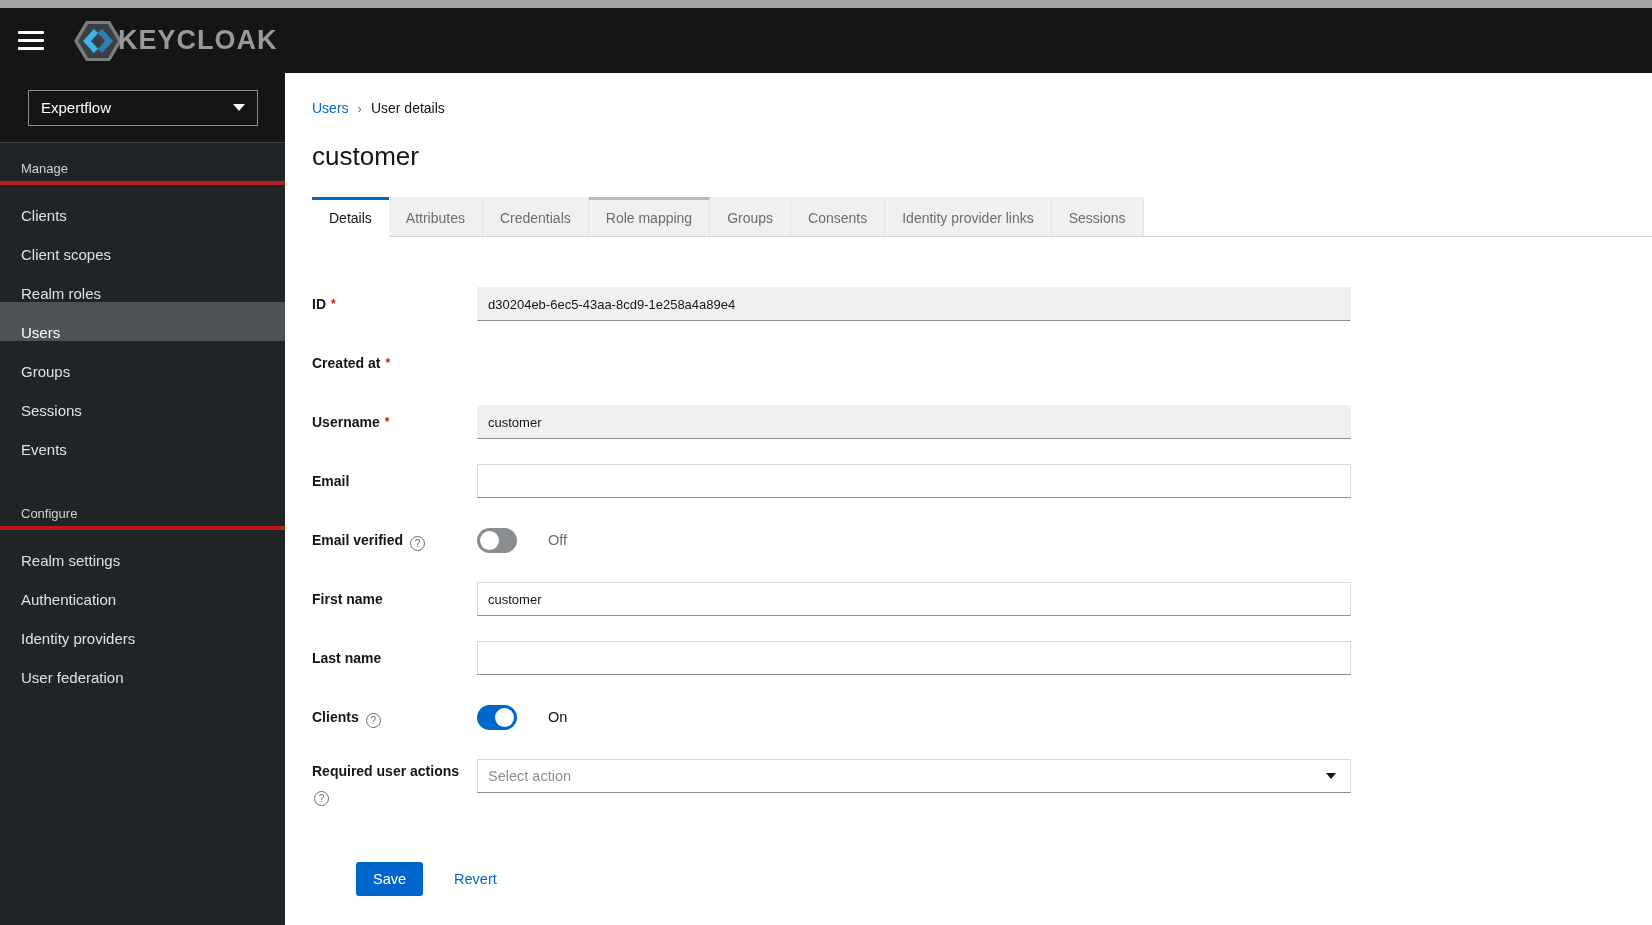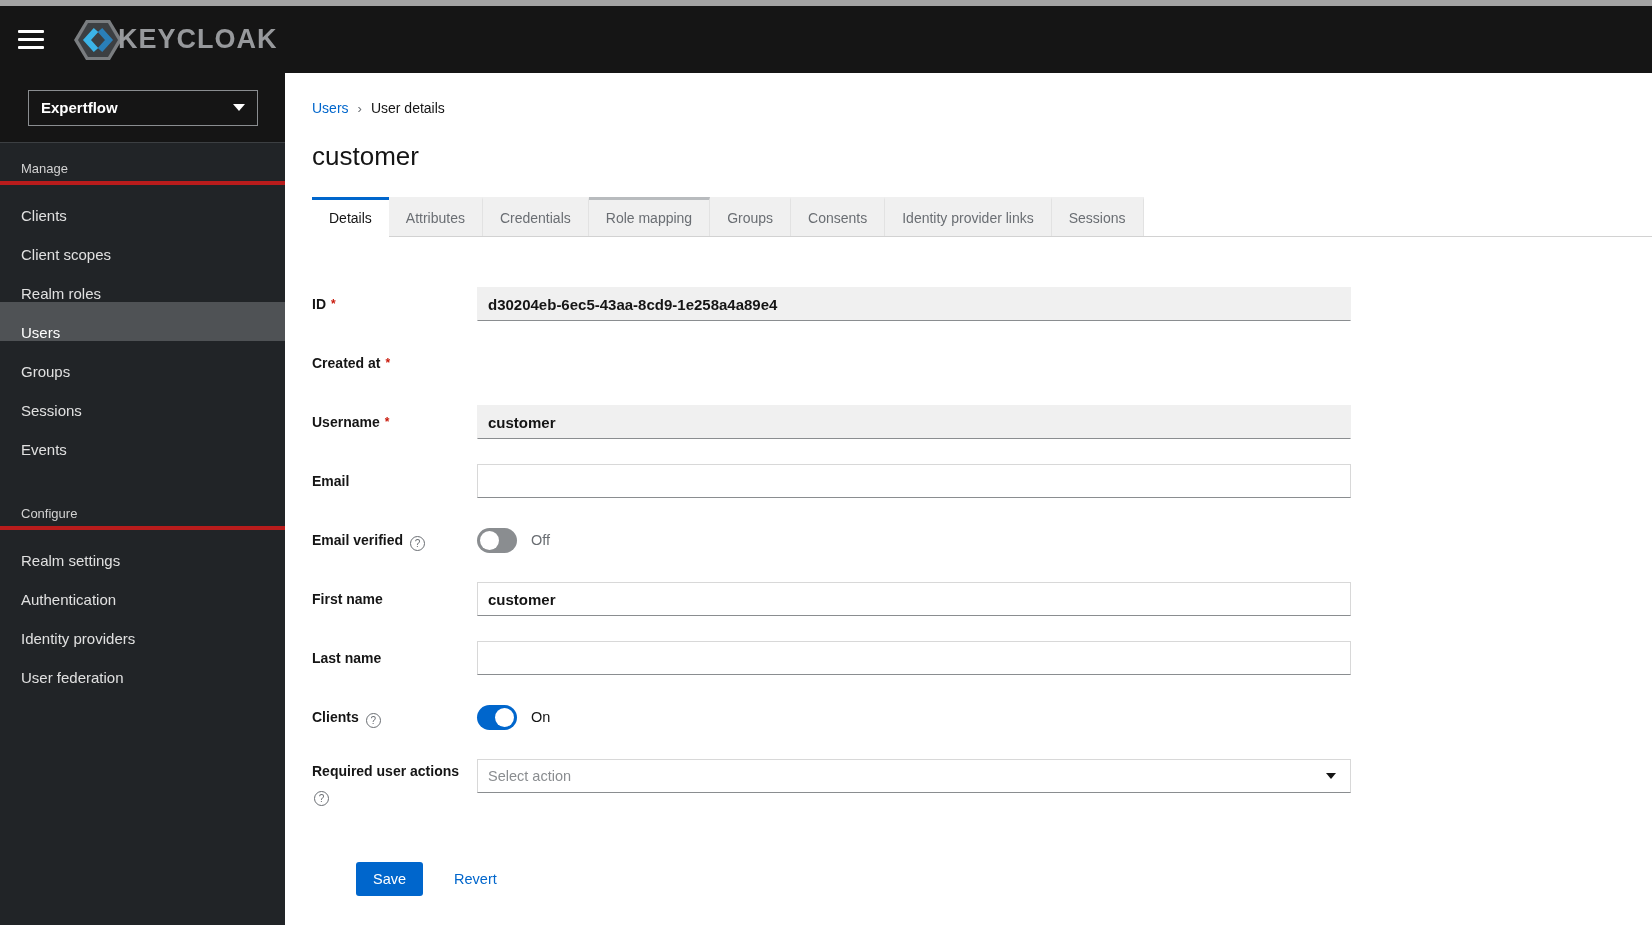--- a/index.html
+++ b/index.html
@@ -3,21 +3,21 @@
 <meta charset="utf-8">
 <style>
   * { box-sizing: border-box; margin: 0; padding: 0; }
   html, body { width: 1652px; height: 925px; overflow: hidden; }
   body { font-family: "Liberation Sans", sans-serif; background: #ffffff; color: #151515; }
 
   .screen { position: relative; width: 1652px; height: 925px; }
 
   
   .masthead {
-    height: 73px; background: #151515; border-top: 6px solid #a3a3a3;
+    height: 73px; background: #151515; border-top: 8px solid #a3a3a3;
     display: flex; align-items: center; padding-left: 18px;
   }
   .hamburger { width: 26px; height: 19px; display: flex; flex-direction: column; justify-content: space-between; cursor: pointer; }
   .hamburger span { display: block; height: 3px; background: #ffffff; border-radius: 1px; }
   .brand { display: flex; align-items: center; margin-left: 28px; cursor: pointer; }
   .brand-text {
     font-size: 27px; font-weight: bold; letter-spacing: 1px;
     color: #97999c; margin-left: -6px;
   }
 
@@ -26,21 +26,21 @@
     position: absolute; top: 73px; left: 0; bottom: 0; width: 285px;
     background: #212427;
   }
   .realm-area {
     height: 70px; background: #151515; border-bottom: 1px solid #3c3f42;
     display: flex; align-items: center; padding-left: 28px;
   }
   .realm-switcher {
     width: 230px; height: 36px; border: 1px solid #8a8d90; background: #151515;
     color: #ffffff; font-size: 15px; display: flex; align-items: center;
-    justify-content: space-between; padding: 0 12px; cursor: pointer; font-weight: bold;
+    justify-content: space-between; padding: 0 12px; cursor: pointer;
   }
   .caret-down-white { width: 0; height: 0; border-left: 6px solid transparent; border-right: 6px solid transparent; border-top: 7px solid #ffffff; }
 
   .nav-section-title {
     padding: 18px 0 5px 21px; font-size: 13px; color: #d2d2d2;
     border-bottom: 4px solid #b91c1c;
   }
   .nav-section + .nav-section { margin-top: 30px; }
   .nav-item {
     height: 39px; display: flex; align-items: flex-end; padding-left: 21px;
@@ -83,36 +83,35 @@
   .form-label.two-line { line-height: 19px; padding-top: 3px; }
   .help-icon {
     display: inline-block; width: 15px; height: 15px; border: 1px solid #6a6e73;
     border-radius: 50%; color: #6a6e73; font-size: 10px; line-height: 13px;
     text-align: center; font-weight: normal; vertical-align: -2px; margin-left: 7px; cursor: pointer;
   }
   .help-icon.below { margin-left: 2px; margin-top: 10px; }
   .form-field { width: 874px; flex: none; }
 
   .text-input {
-    width: 100%; height: 34px; padding: 0 10px; font-size: 15px; color: #151515;
+    width: 100%; height: 34px; padding: 0 10px; font-size: 13px; color: #151515;
     font-family: "Liberation Sans", sans-serif;
     background: #ffffff; border: 1px solid #d8d8d8; border-bottom: 1px solid #8a8d90;
     outline: none;
-    font-weight: bold;
   }
   .text-input:disabled { background: #f0f0f0; border-color: #f0f0f0; border-bottom-color: #8a8d90; color: #151515; }
 
   .switch-row { display: flex; align-items: center; height: 34px; }
   .switch { width: 40px; height: 25px; border-radius: 13px; position: relative; cursor: pointer; flex: none; }
   .switch.off { background: #8a8d90; }
   .switch.on { background: #0066cc; }
   .switch .knob { position: absolute; top: 3px; width: 19px; height: 19px; border-radius: 50%; background: #ffffff; }
   .switch.off .knob { left: 3px; }
   .switch.on .knob { right: 3px; }
-  .switch-label { margin-left: 14px; font-size: 14.5px; }
+  .switch-label { margin-left: 31px; font-size: 14.5px; }
   .switch-label.off-text { color: #6a6e73; }
   .switch-label.on-text { color: #151515; }
 
   .select-box {
     width: 100%; height: 34px; background: #ffffff;
     border: 1px solid #d8d8d8; border-bottom: 1px solid #8a8d90;
     display: flex; align-items: center; justify-content: space-between;
     padding: 0 14px 0 10px; cursor: pointer;
   }
   .select-placeholder { font-size: 14.5px; color: #8a8d90; }

